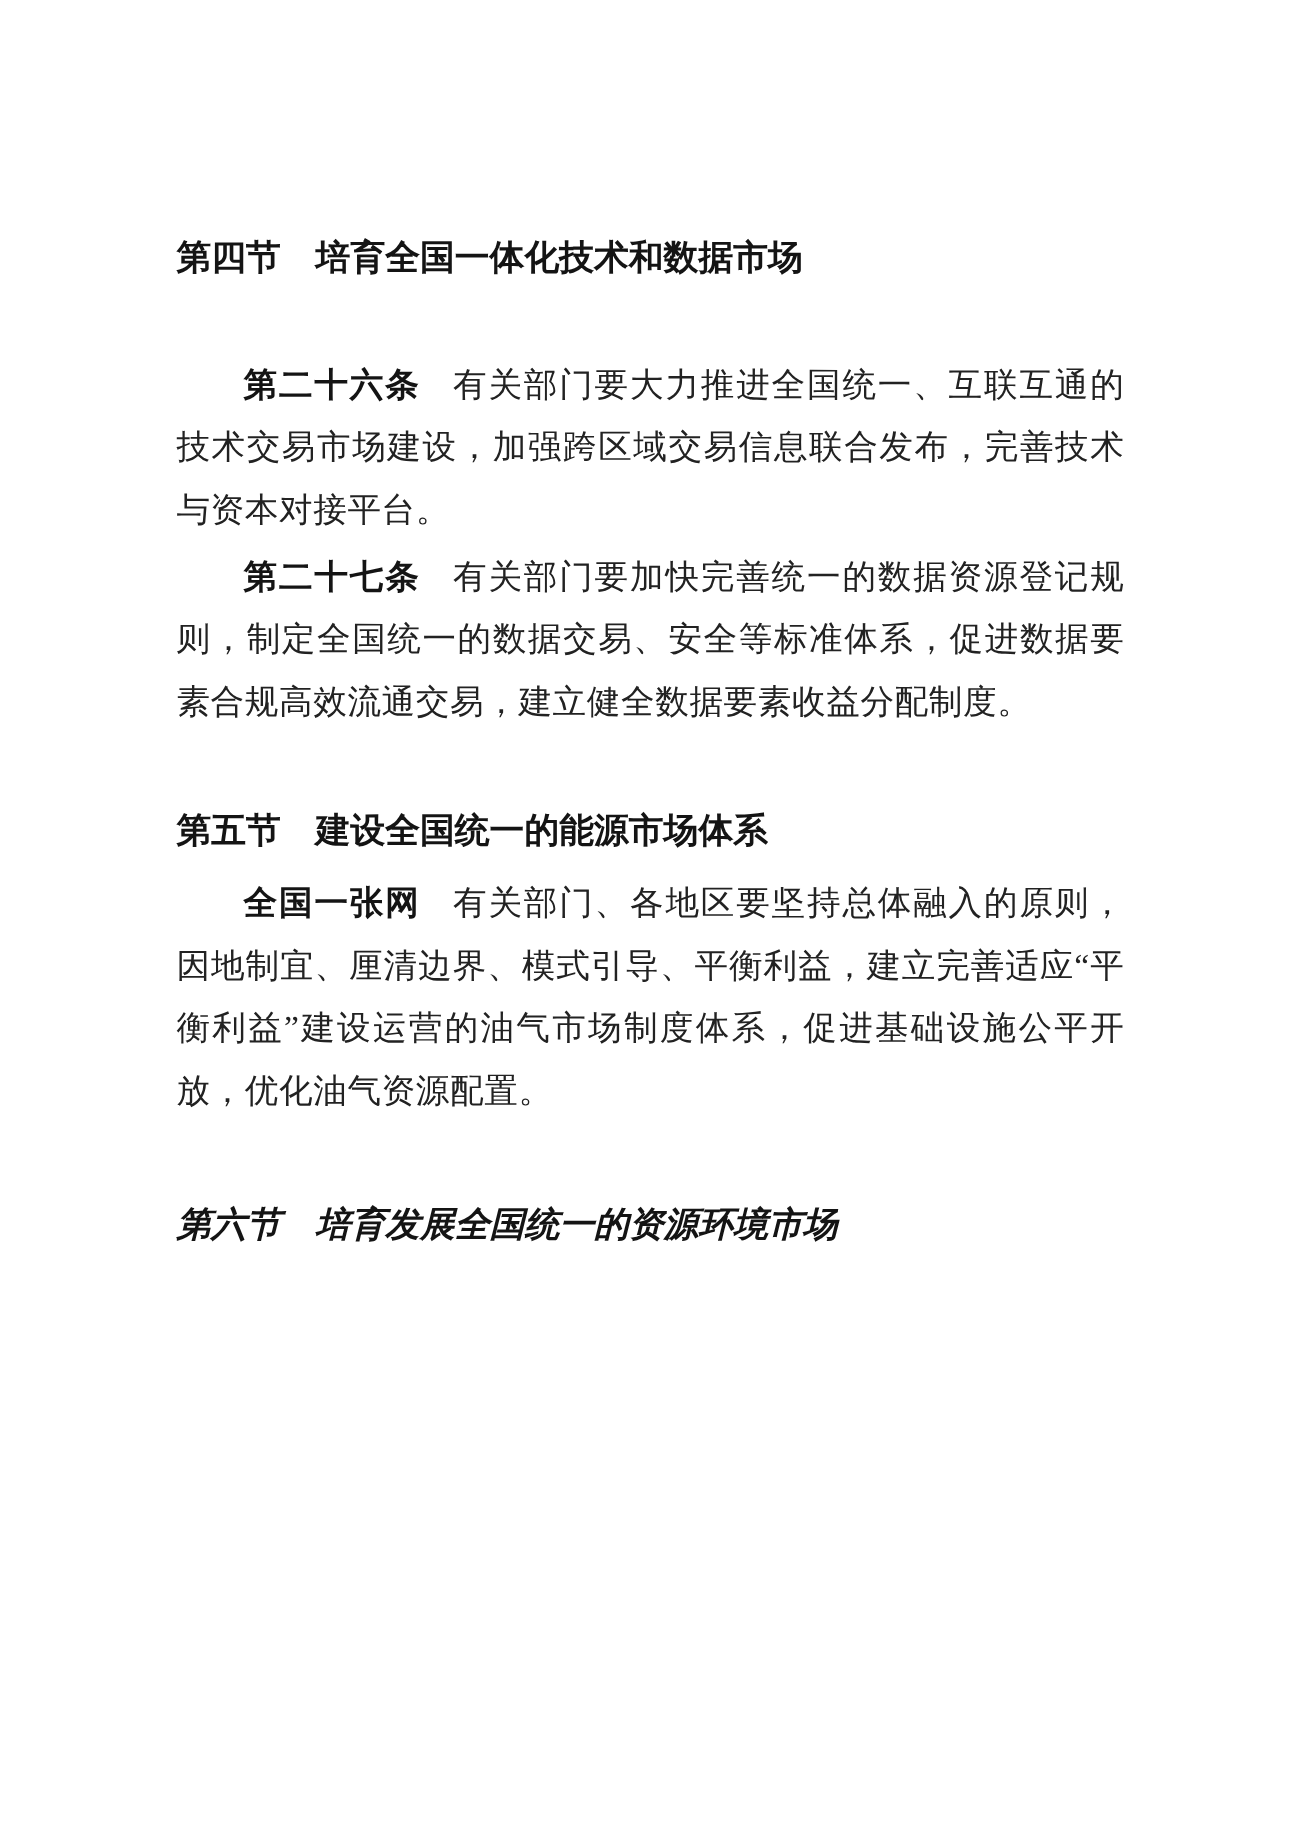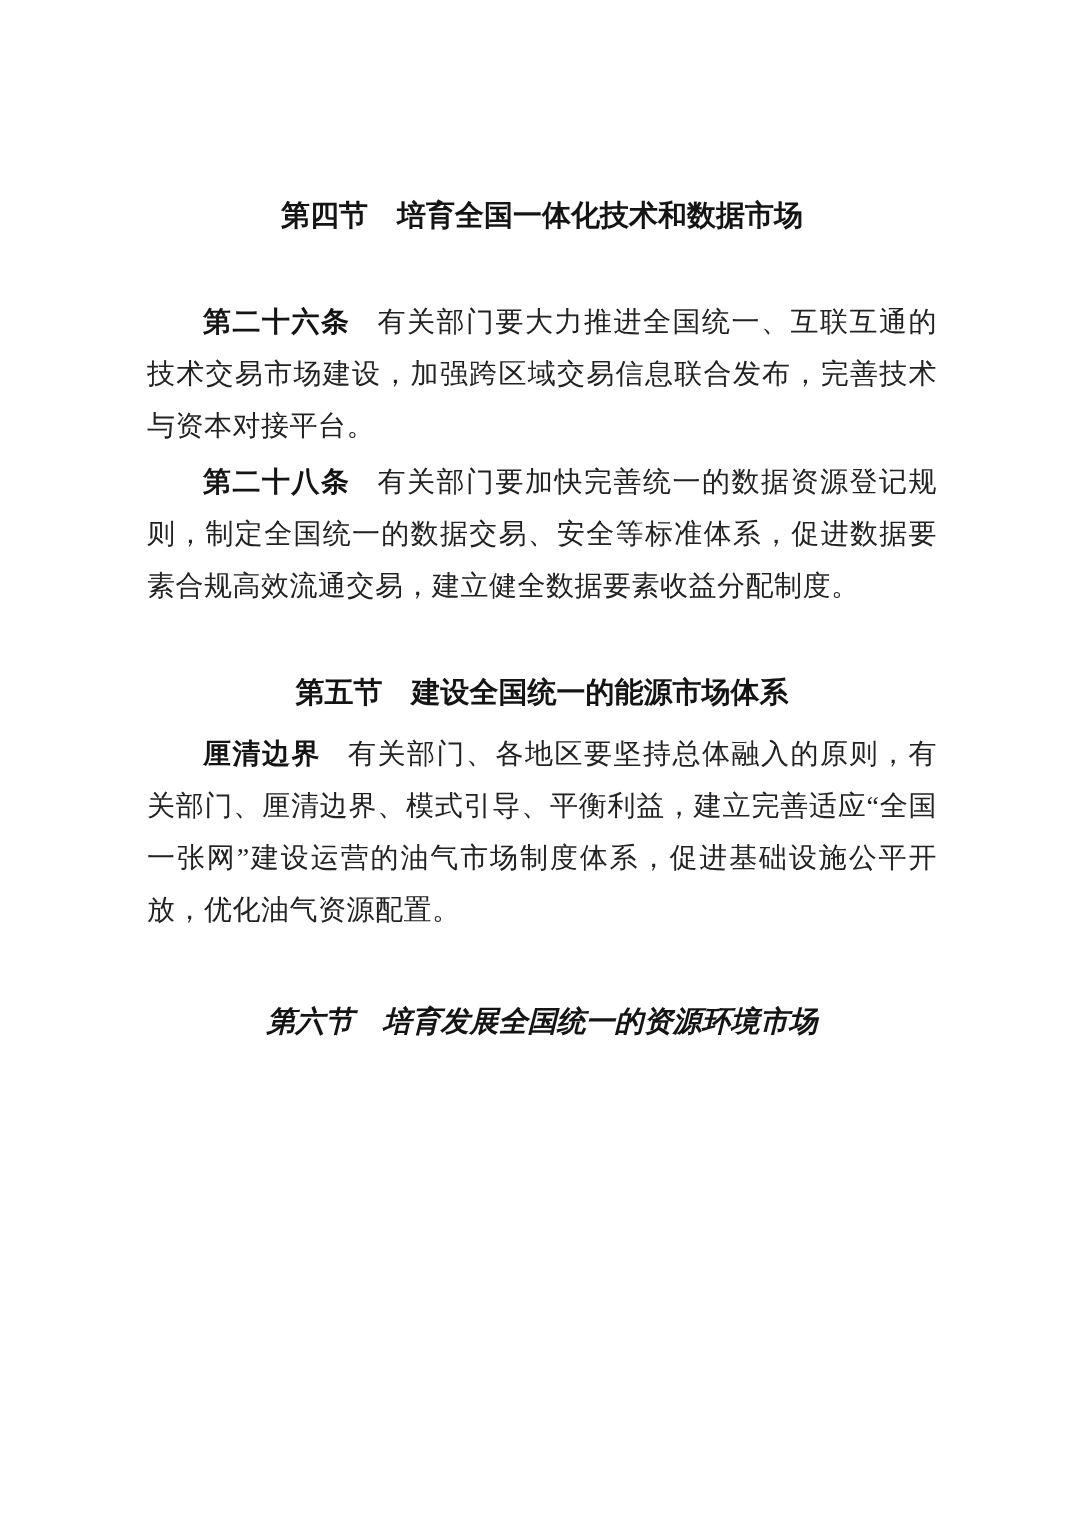--- a/index.html
+++ b/index.html
@@ -18,21 +18,21 @@
     display: flow-root;
     width: 790px;
     margin-left: 147px;
   }
   .sec-heading {
     margin: 0;
     font-family: "Liberation Sans", sans-serif;
     font-weight: 700;
     font-size: 29px;
     line-height: 52px;
-    text-align: center;
+    text-align: left;
     color: #141414;
     white-space: nowrap;
   }
   .para {
     margin: 0;
     font-size: 28px;
     line-height: 52px;
     text-align: justify;
     text-justify: inter-character;
     text-indent: 56px;
@@ -56,22 +56,22 @@
 </style>
 </head>
 <body>
 
 <div class="page">
 
   <h2 class="sec-heading" id="heading-s4">第四节　培育全国一体化技术和数据市场</h2>
 
   <p class="para" id="para-26"><span class="art-num">第二十六条</span><span>有关部门要大力推进全国统一、互联互通的技术交易市场建设，加强跨区域交易信息联合发布，完善技术与资本对接平台。</span></p>
 
-  <p class="para" id="para-27"><span class="art-num">第二十八条</span><span>有关部门要加快完善统一的数据资源登记规则，制定全国统一的数据交易、安全等标准体系，促进数据要素合规高效流通交易，建立健全数据要素收益分配制度。</span></p>
+  <p class="para" id="para-27"><span class="art-num">第二十七条</span><span>有关部门要加快完善统一的数据资源登记规则，制定全国统一的数据交易、安全等标准体系，促进数据要素合规高效流通交易，建立健全数据要素收益分配制度。</span></p>
 
   <h2 class="sec-heading" id="heading-s5">第五节　建设全国统一的能源市场体系</h2>
 
 
-  <p class="para" id="para-29"><span class="art-num">厘清边界</span><span>有关部门、各地区要坚持总体融入的原则，有关部门、厘清边界、模式引导、平衡利益，建立完善适应“全国一张网”建设运营的油气市场制度体系，促进基础设施公平开放，优化油气资源配置。</span></p>
+  <p class="para" id="para-29"><span class="art-num">全国一张网</span><span>有关部门、各地区要坚持总体融入的原则，因地制宜、厘清边界、模式引导、平衡利益，建立完善适应“平衡利益”建设运营的油气市场制度体系，促进基础设施公平开放，优化油气资源配置。</span></p>
 
   <h2 class="sec-heading" id="heading-s6">第六节　培育发展全国统一的资源环境市场</h2>
 
 </div>
 
 </body></html>

